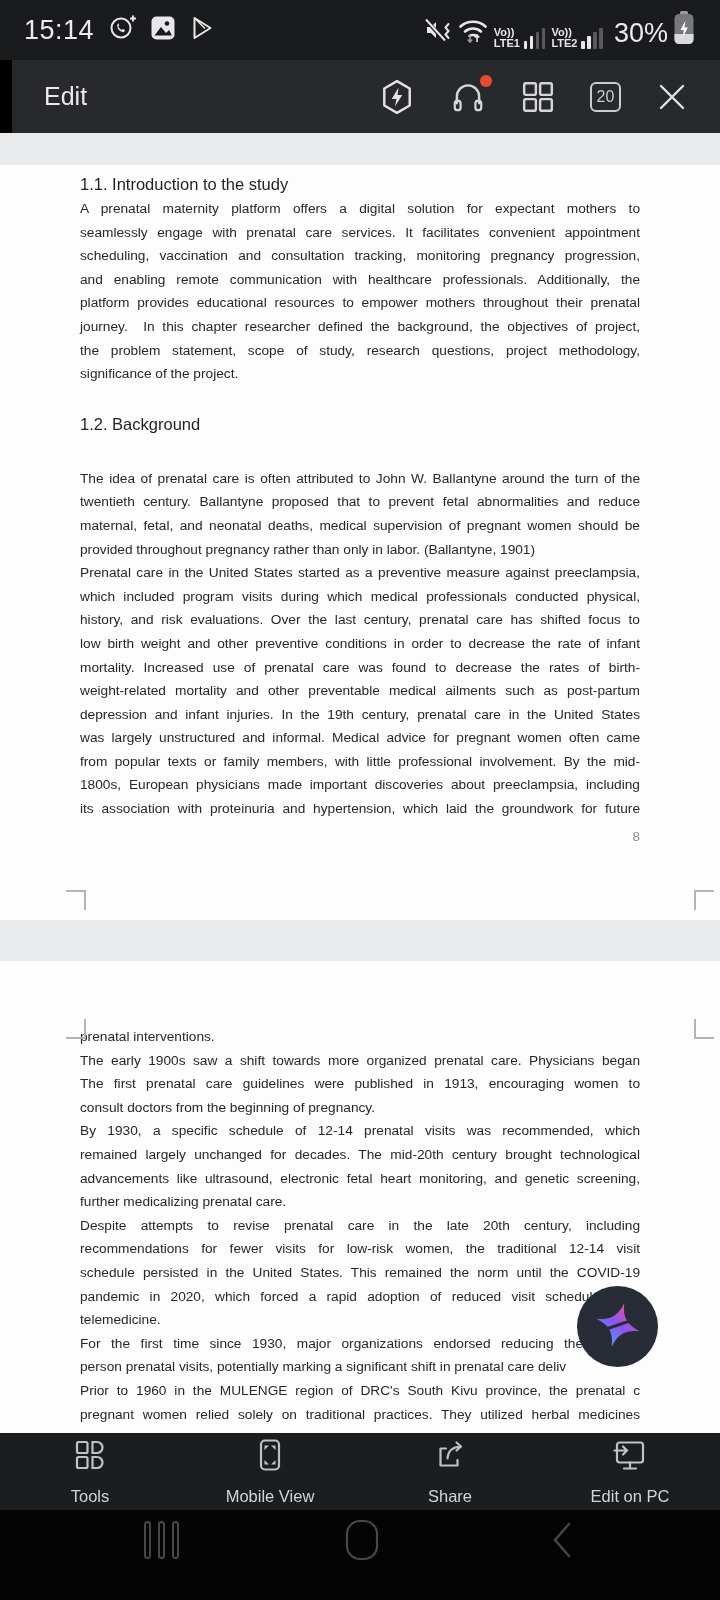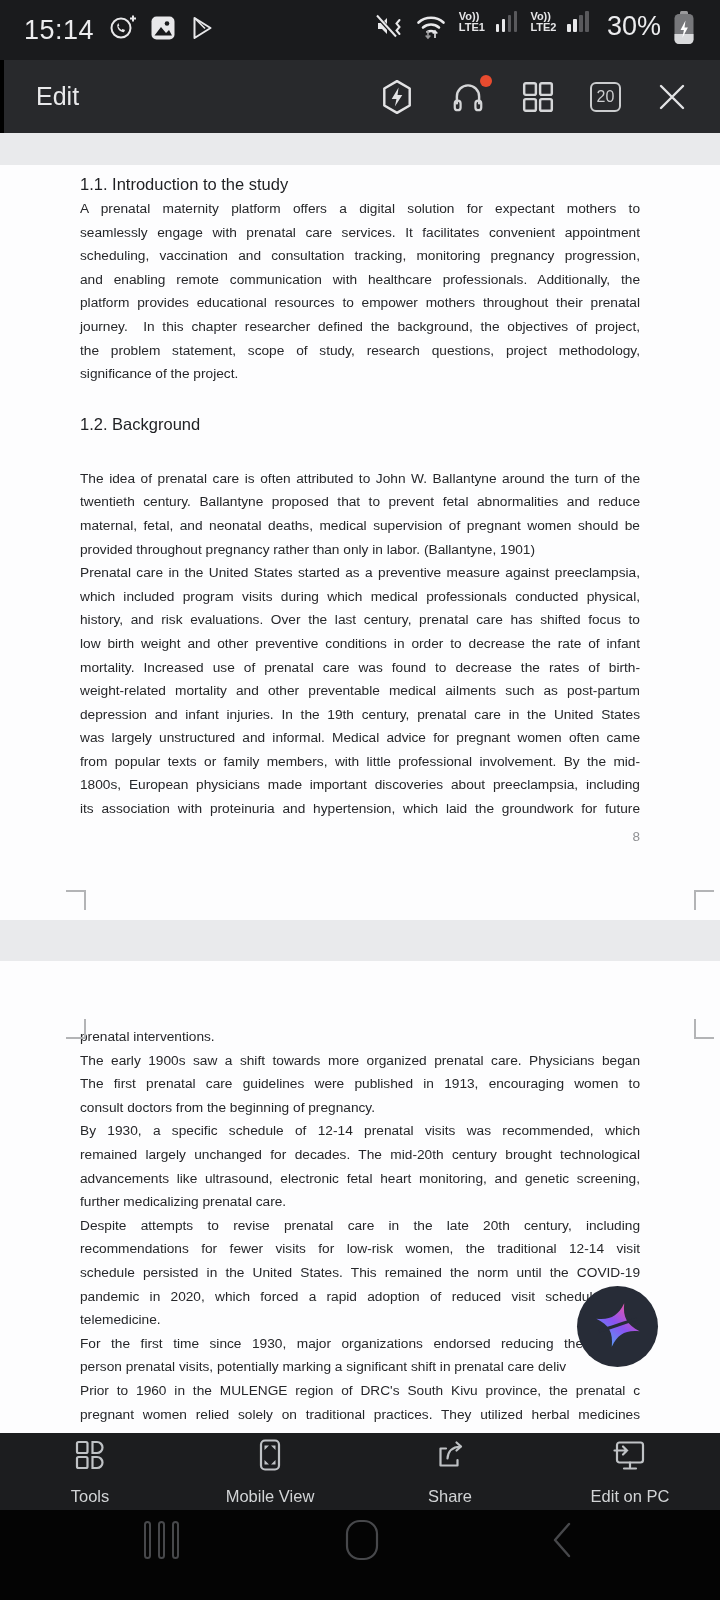--- a/index.html
+++ b/index.html
@@ -4,29 +4,29 @@
 <style>
   * { margin:0; padding:0; box-sizing:border-box; }
   html,body { width:720px; height:1600px; background:#000; font-family:"Liberation Sans", sans-serif; overflow:hidden; }
   .screen { position:absolute; inset:0; width:720px; height:1600px; }
 
   
   .status-bar { position:absolute; top:0; left:0; right:0; height:60px; background:#1a1b1d;
     display:flex; align-items:center; justify-content:space-between; padding:16px 24px; color:#ececee; }
   .sb-left { display:flex; align-items:center; gap:11px; }
   .sb-time { font-size:27px; font-weight:500; letter-spacing:.5px; margin-right:3px; }
-  .sb-right { display:flex; align-items:flex-start; gap:11px; }
+  .sb-right { display:flex; align-items:flex-end; gap:4px; }
   .volte { font-size:11px; line-height:11px; font-weight:700; color:#e6e6e8; }
   .bars { display:flex; align-items:flex-end; gap:2.5px; height:21px; margin-right:2px; }
   .bar { width:3.5px; border-radius:1px; background:#59595c; }
   .bar.on { background:#e8e8ea; }
   .pct { font-size:27px; font-weight:400; margin-left:5px; }
 
   
-  .app-bar { position:absolute; top:60px; left:4px; right:0; height:73px; background:#28292c;
+  .app-bar { position:absolute; top:60px; left:12px; right:0; height:73px; background:#28292c;
     display:flex; align-items:center; padding:0 32px; }
   .app-title { flex:1; color:#e9e9eb; font-size:25px; font-weight:400; }
   .ab-icons { display:flex; align-items:center; gap:35px; }
   .ab-btn { background:none; border:none; padding:0; cursor:pointer; display:flex; position:relative; }
   .headset-dot { position:absolute; top:-4px; right:-6px; width:12px; height:12px; border-radius:50%; background:#e84b2f; }
   .page-badge { width:31px; height:30px; border:2.5px solid #cbccce; border-radius:6px; color:#cbccce;
     font-size:16px; display:flex; align-items:center; justify-content:center; background:none; cursor:pointer; }
 
   
   .doc { position:absolute; top:133px; left:0; width:720px; height:1302px; background:#e9eaec; }

